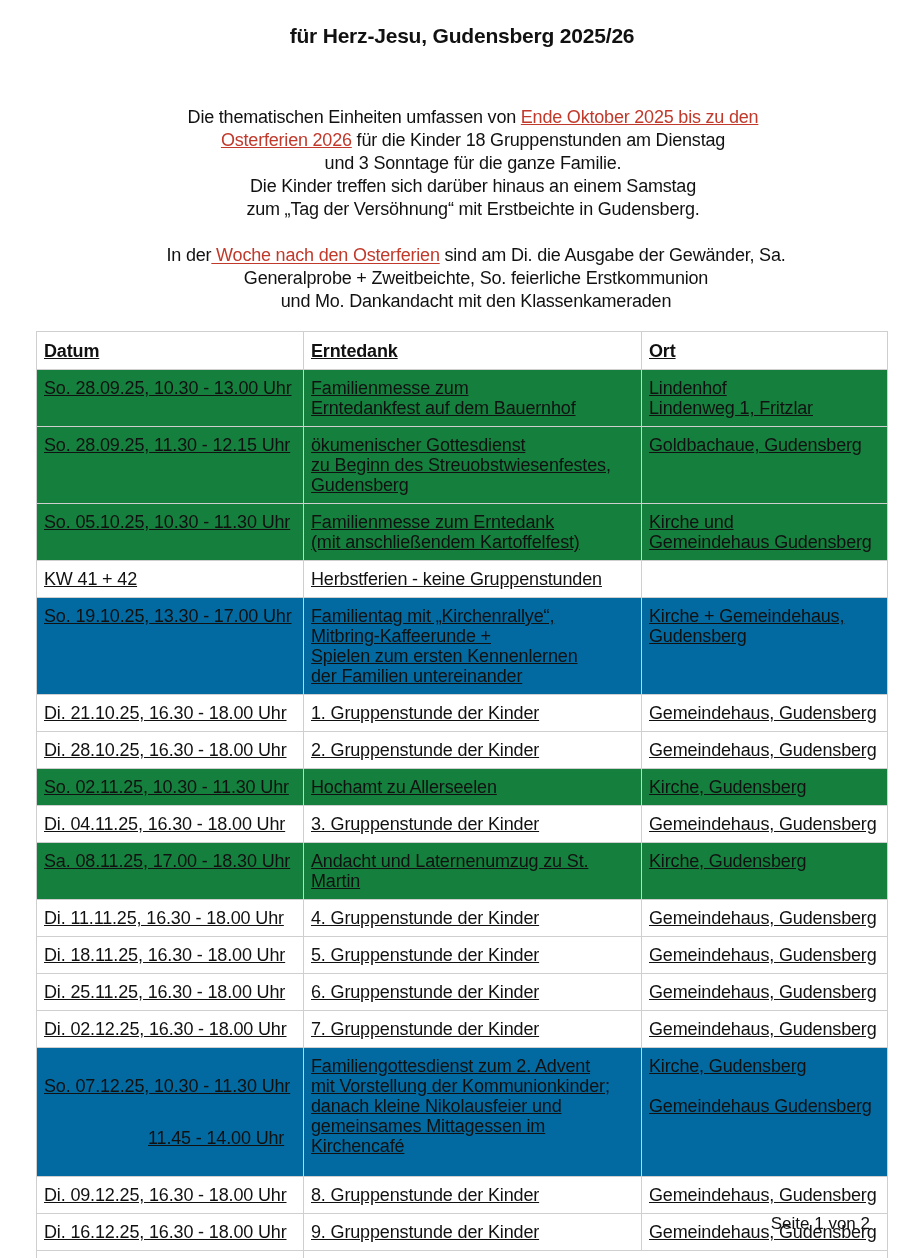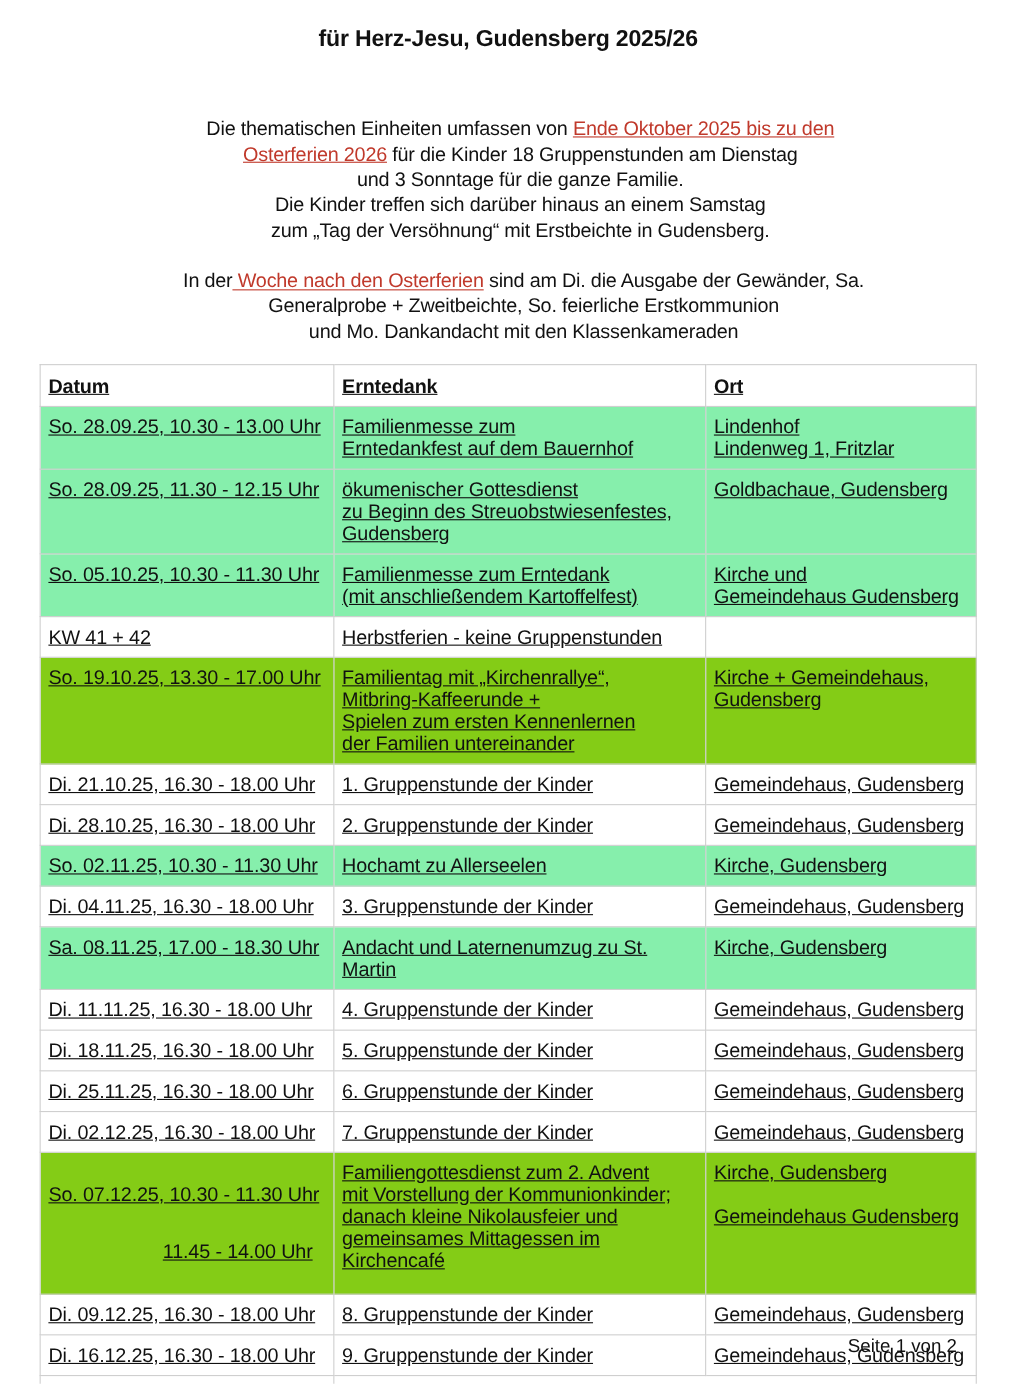--- a/index.html
+++ b/index.html
@@ -29,22 +29,22 @@
       border-collapse: collapse; table-layout: fixed;
       font-size: 18px; line-height: 20px; letter-spacing: -0.15px; text-decoration: underline;
     }
     table.sched td, table.sched th {
       border: 1px solid #cfcfcf; vertical-align: top;
       padding: 8px 7px 8px 7px; text-align: left; font-weight: normal;
       white-space: pre-line;
     }
     table.sched th { font-weight: bold; height: 21px; padding-top: 9px; padding-bottom: 7px; }
     col.c1 { width: 267px; } col.c2 { width: 338px; } col.c3 { width: 246px; }
-    tr.grey td { background: #86efac; }
-    tr.yellow td { background: #84cc16; }
+    tr.grey td { background: #15803d; }
+    tr.yellow td { background: #0369a1; }
     tr.single td { padding-top: 8px; padding-bottom: 8px; }
     td.center { text-align: center; }
     .time2 { display: block; padding-left: 104px; margin-top: 32px; }
     .footer {
       position: absolute; right: 54px; top: 1214px; font-size: 17px;
     }
   </style>
 </head>
 <body>
 

